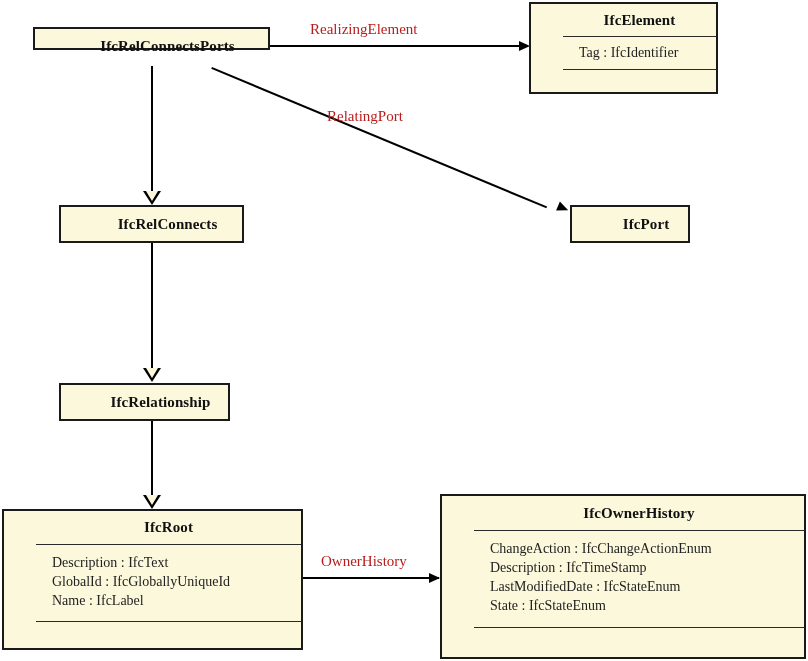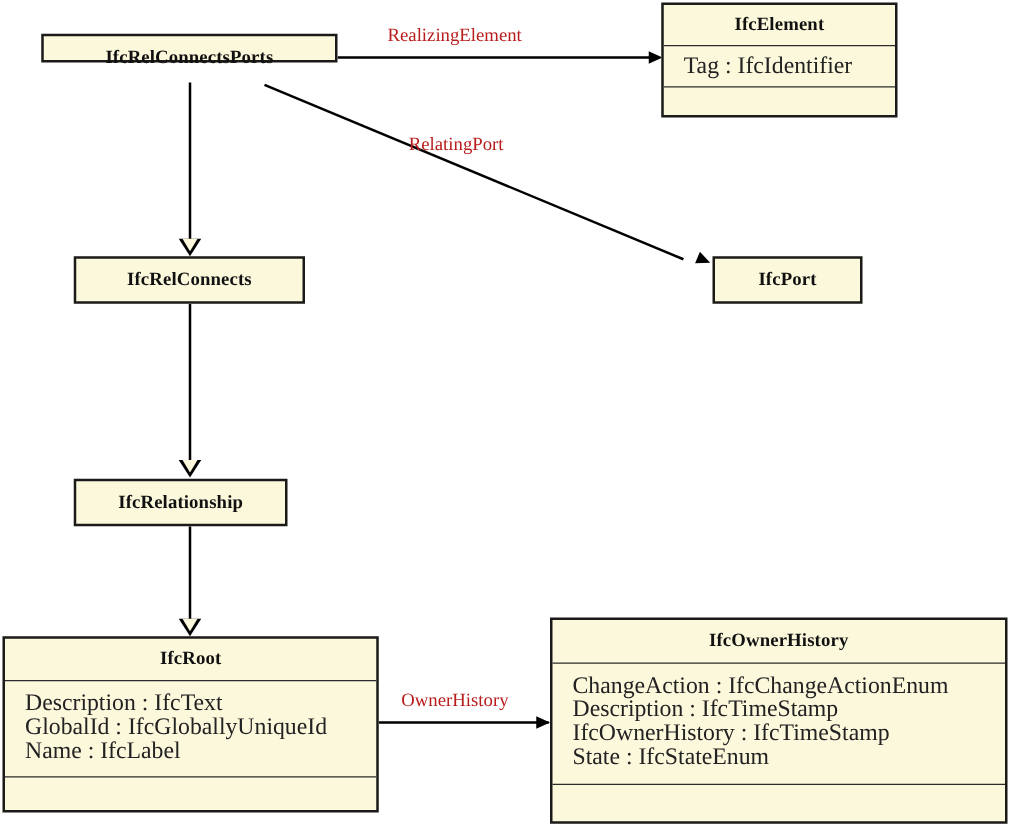--- a/index.html
+++ b/index.html
@@ -14,34 +14,35 @@
     background: #ffffff;
     font-family: "Liberation Serif", "DejaVu Serif", serif;
     overflow: hidden;
   }
   
   .uml-class {
     position: absolute;
     box-sizing: border-box;
     background: #fcf8dc;
     border: 2px solid #1a1a1a;
+    padding-left: 32px;
   }
   .uml-title {
     box-sizing: border-box;
     text-align: center;
     font-weight: bold;
     font-size: 15px;
     color: #111111;
     letter-spacing: 0.1px;
     white-space: nowrap;
   }
   .uml-compartment {
     box-sizing: border-box;
     border-top: 1.5px solid #2a2a2a;
-    font-size: 19px;
+    font-size: 14px;
     color: #222222;
     line-height: 19px;
   }
   .uml-attr {
     white-space: nowrap;
     padding-left: 16px;
   }
   .uml-empty {
     box-sizing: border-box;
     border-top: 1.5px solid #2a2a2a;
@@ -174,19 +175,19 @@
       <div class="uml-attr">Name : IfcLabel</div>
     </div>
     <div class="uml-empty" style="height:23px;"></div>
   </div>
 
   <div class="uml-class" style="left:440px; top:494px; width:366px; height:165px;">
     <div class="uml-title" style="line-height:34px; height:34px;">IfcOwnerHistory</div>
     <div class="uml-compartment" style="height:97px; padding-top:8px;">
       <div class="uml-attr">ChangeAction : IfcChangeActionEnum</div>
       <div class="uml-attr">Description : IfcTimeStamp</div>
-      <div class="uml-attr">IfcOwnerHistory : IfcTimeStamp</div>
+      <div class="uml-attr">LastModifiedDate : IfcStateEnum</div>
       <div class="uml-attr">State : IfcStateEnum</div>
     </div>
     <div class="uml-empty" style="height:25px;"></div>
   </div>
 
 </div>
 
 </body></html>

